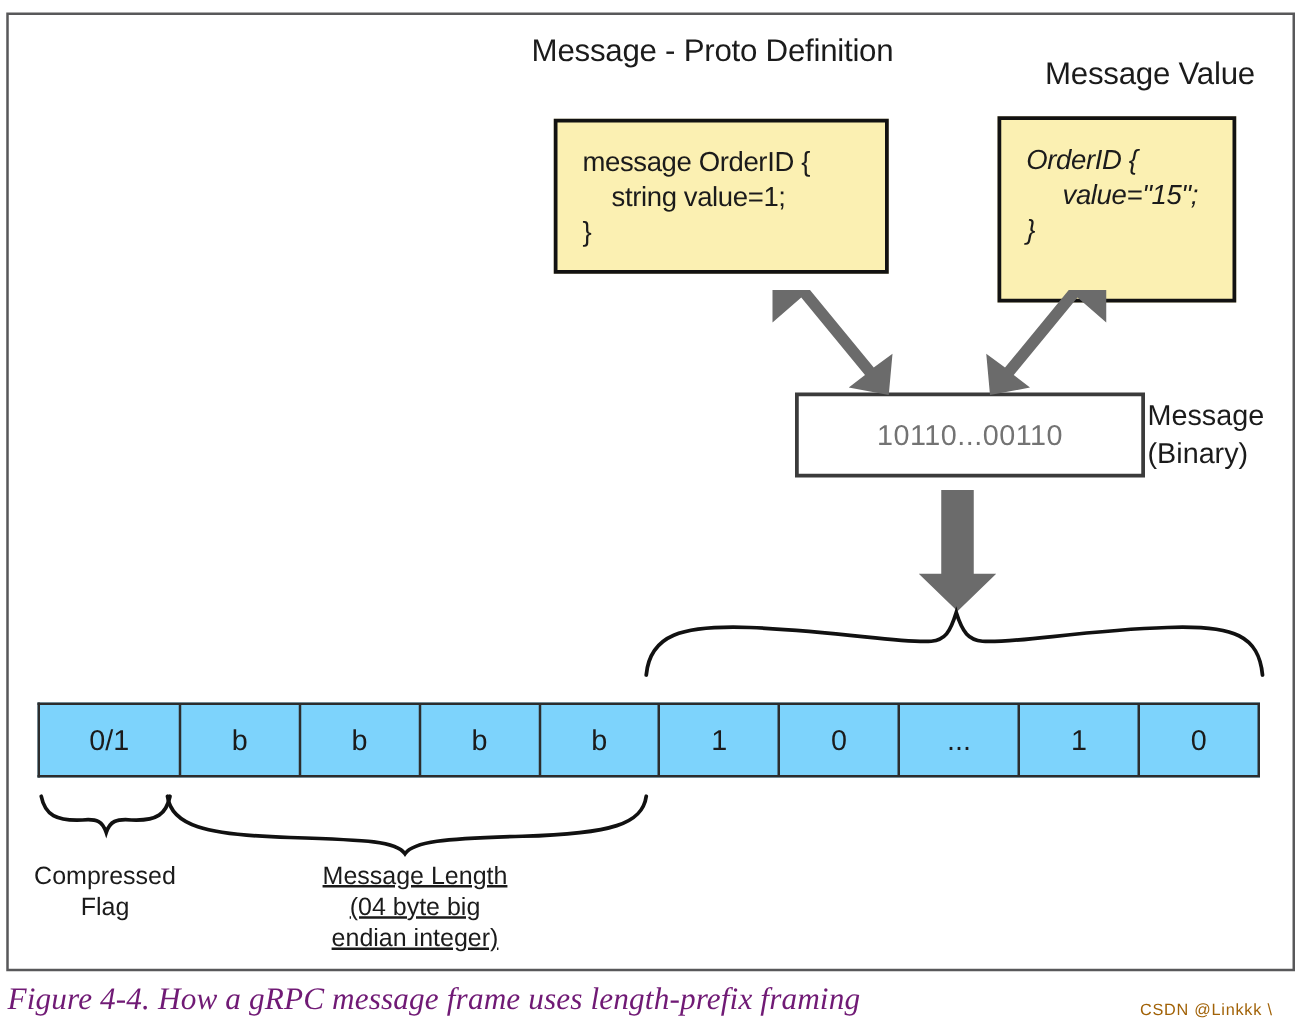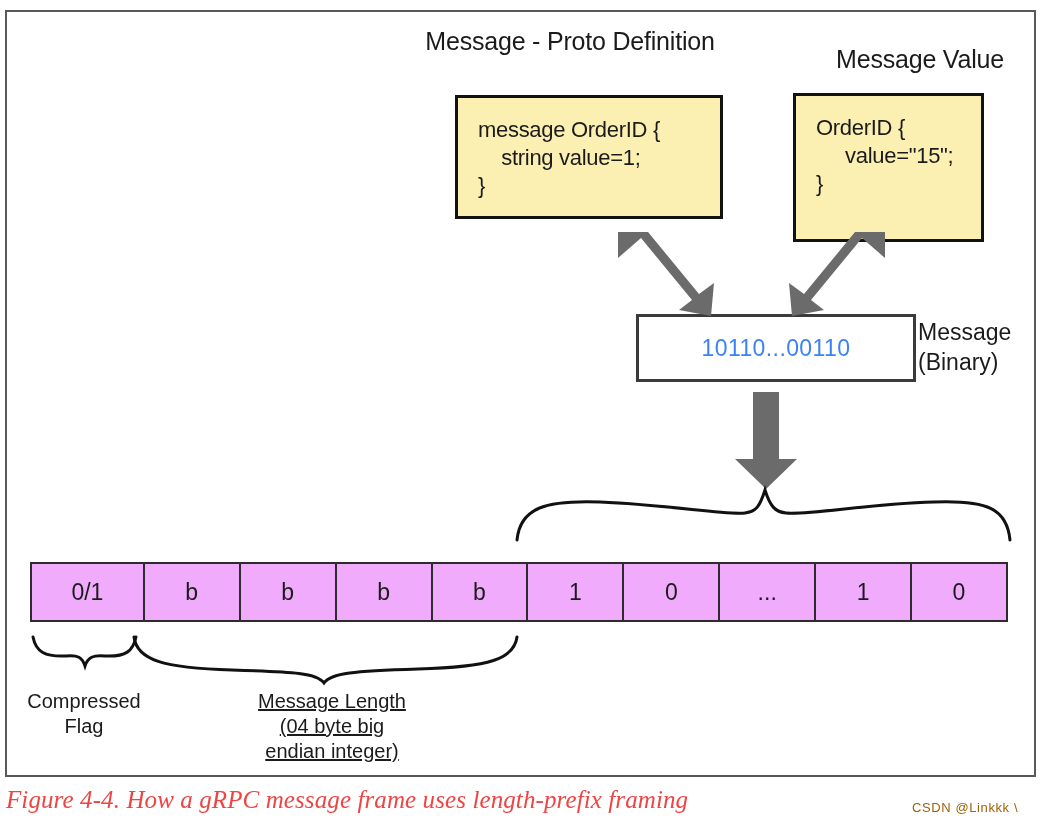--- a/index.html
+++ b/index.html
@@ -48,38 +48,37 @@
     letter-spacing: -0.2px;
   }
   #hdr-proto { left: 425px; top: 26px; width: 290px; }
   #hdr-value { left: 825px; top: 44px; width: 190px; }
 
   .note {
     position: absolute;
     background: #fbf0b2;
     border: 3px solid #121212;
     box-sizing: border-box;
-    margin-left: 12px;
   }
   .note .note-text {
     position: absolute;
     left: 20px;
     top: 18px;
     font-size: 22px;
     line-height: 28px;
     white-space: pre;
     color: #1b1b1b;
     font-family: "Liberation Sans", sans-serif;
     letter-spacing: -0.3px;
   }
   #note-proto {
     left: 443px; top: 95px; width: 268px; height: 124px;
   }
   #note-value {
-    left: 781px; top: 93px; width: 191px; height: 149px;
+    left: 798px; top: 93px; width: 191px; height: 149px; font-style: italic;
   }
   .fold {
     position: absolute;
     right: -3px;
     top: -3px;
     width: 0; height: 0;
   }
 
   .binbox {
     position: absolute;
@@ -87,21 +86,21 @@
     top: 314px;
     width: 280px;
     height: 68px;
     border: 3px solid #3b3b3b;
     box-sizing: border-box;
     background: #ffffff;
     display: flex;
     align-items: center;
     justify-content: center;
     font-size: 23px;
-    color: #3b82f6;
+    color: #737373;
     letter-spacing: 0.4px;
   }
   #lbl-binary {
     position: absolute;
     left: 918px;
     top: 317px;
     width: 140px;
     font-size: 23px;
     line-height: 30px;
     color: #1b1b1b;
@@ -112,21 +111,21 @@
     position: absolute;
     left: 30px;
     top: 562px;
     width: 978px;
     height: 60px;
     display: flex;
     border-top: 2px solid #2c2c2c;
     border-bottom: 2px solid #2c2c2c;
     border-left: 2px solid #2c2c2c;
     box-sizing: border-box;
-    background: #f0abfc;
+    background: #7dd3fc;
   }
   #byte-row .cell {
     border-right: 2px solid #2c2c2c;
     box-sizing: border-box;
     display: flex;
     align-items: center;
     justify-content: center;
     font-size: 23px;
     color: #1b1b1b;
     flex: 1 1 0;
@@ -144,21 +143,21 @@
   #lbl-compressed { left: 18px; top: 672px; width: 132px; margin-top: 17px; }
   #lbl-msglen { left: 212px; top: 689px; width: 240px; text-decoration: underline; }
 
   #caption {
     position: absolute;
     left: 6px;
     top: 786px;
     font-family: "Liberation Serif", serif;
     font-style: italic;
     font-size: 25px;
-    color: #ef4444;
+    color: #701a75;
     letter-spacing: 0.1px;
   }
   #watermark {
     position: absolute;
     left: 912px;
     top: 800px;
     font-size: 13px;
     color: #a16207;
     letter-spacing: 0.6px;
   }

